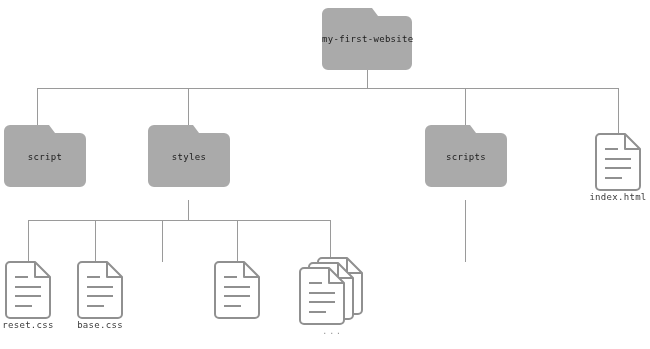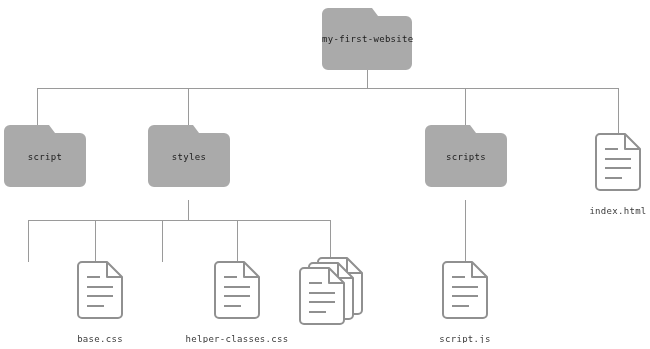--- a/index.html
+++ b/index.html
@@ -42,21 +42,20 @@
   .file-label {
     position: absolute;
     left: 50%;
     transform: translateX(-50%);
     text-align: right;
     font-family: "DejaVu Sans Mono", monospace;
     font-size: 9px;
     color: #3a3a3a;
     letter-spacing: 0.3px;
     white-space: nowrap;
-    margin-top: 14px;
   }
   .file-label.muted {
     color: #9a9a9a;
     letter-spacing: 1.5px;
   }
   #edges {
     position: absolute;
     left: 0;
     top: 0;
     width: 650px;
@@ -125,20 +124,33 @@
       <g stroke="#909090" stroke-width="2" stroke-linecap="butt">
         <path d="M9 15 H22"></path>
         <path d="M9 25 H35"></path>
         <path d="M9 34 H35"></path>
         <path d="M9 44 H26"></path>
       </g>
     </svg>
     <div class="file-label" style="top:58px;">index.html</div>
   </div>
 
+  <div class="node file" style="left:6px; top:262px; width:44px; height:56px;">
+    <svg width="44" height="56" viewBox="0 0 44 56">
+      <path d="M4 0 H29 L44 15 V52 A4 4 0 0 1 40 56 H4 A4 4 0 0 1 0 52 V4 A4 4 0 0 1 4 0 Z" fill="#ffffff" stroke="#909090" stroke-width="2" stroke-linejoin="round"></path>
+      <path d="M29 0 V15 H44" fill="none" stroke="#909090" stroke-width="2" stroke-linejoin="round"></path>
+      <g stroke="#909090" stroke-width="2" stroke-linecap="butt">
+        <path d="M9 15 H22"></path>
+        <path d="M9 25 H35"></path>
+        <path d="M9 34 H35"></path>
+        <path d="M9 44 H26"></path>
+      </g>
+    </svg>
+    <div class="file-label" style="top:58px;">reset.css</div>
+  </div>
 
   <div class="node file" style="left:78px; top:262px; width:44px; height:56px;">
     <svg width="44" height="56" viewBox="0 0 44 56">
       <path d="M4 0 H29 L44 15 V52 A4 4 0 0 1 40 56 H4 A4 4 0 0 1 0 52 V4 A4 4 0 0 1 4 0 Z" fill="#ffffff" stroke="#909090" stroke-width="2" stroke-linejoin="round"></path>
       <path d="M29 0 V15 H44" fill="none" stroke="#909090" stroke-width="2" stroke-linejoin="round"></path>
       <g stroke="#909090" stroke-width="2" stroke-linecap="butt">
         <path d="M9 15 H22"></path>
         <path d="M9 25 H35"></path>
         <path d="M9 34 H35"></path>
         <path d="M9 44 H26"></path>
@@ -152,21 +164,20 @@
     <svg width="44" height="56" viewBox="0 0 44 56">
       <path d="M4 0 H29 L44 15 V52 A4 4 0 0 1 40 56 H4 A4 4 0 0 1 0 52 V4 A4 4 0 0 1 4 0 Z" fill="#ffffff" stroke="#909090" stroke-width="2" stroke-linejoin="round"></path>
       <path d="M29 0 V15 H44" fill="none" stroke="#909090" stroke-width="2" stroke-linejoin="round"></path>
       <g stroke="#909090" stroke-width="2" stroke-linecap="butt">
         <path d="M9 15 H22"></path>
         <path d="M9 25 H35"></path>
         <path d="M9 34 H35"></path>
         <path d="M9 44 H26"></path>
       </g>
     </svg>
-    <div class="file-label" style="top:58px;">helper-classes.css</div>
   </div>
 
   <div class="node filestack" style="left:300px; top:258px; width:62px; height:66px;">
     <svg width="62" height="66" viewBox="0 0 62 66">
       <g fill="#ffffff" stroke="#909090" stroke-width="2" stroke-linejoin="round">
 
         <path d="M22 0 H47 L62 15 V52 A4 4 0 0 1 58 56 H22 A4 4 0 0 1 18 52 V4 A4 4 0 0 1 22 0 Z"></path>
         <path d="M47 0 V15 H62" fill="none"></path>
 
         <path d="M13 5 H38 L53 20 V57 A4 4 0 0 1 49 61 H13 A4 4 0 0 1 9 57 V9 A4 4 0 0 1 13 5 Z"></path>
@@ -178,27 +189,14 @@
       <g stroke="#909090" stroke-width="2" stroke-linecap="butt">
         <path d="M9 25 H22"></path>
         <path d="M9 35 H35"></path>
         <path d="M9 44 H35"></path>
         <path d="M9 54 H26"></path>
       </g>
     </svg>
     <div class="file-label muted" style="top:68px; left:22px; transform:none;">...</div>
   </div>
 
-  <div class="node file" style="left:443px; top:262px; width:44px; height:56px;">
-    <svg width="44" height="56" viewBox="0 0 44 56">
-      <path d="M4 0 H29 L44 15 V52 A4 4 0 0 1 40 56 H4 A4 4 0 0 1 0 52 V4 A4 4 0 0 1 4 0 Z" fill="#ffffff" stroke="#909090" stroke-width="2" stroke-linejoin="round"></path>
-      <path d="M29 0 V15 H44" fill="none" stroke="#909090" stroke-width="2" stroke-linejoin="round"></path>
-      <g stroke="#909090" stroke-width="2" stroke-linecap="butt">
-        <path d="M9 15 H22"></path>
-        <path d="M9 25 H35"></path>
-        <path d="M9 34 H35"></path>
-        <path d="M9 44 H26"></path>
-      </g>
-    </svg>
-    <div class="file-label" style="top:58px;">script.js</div>
-  </div>
 
 </div>
 
 </body></html>

